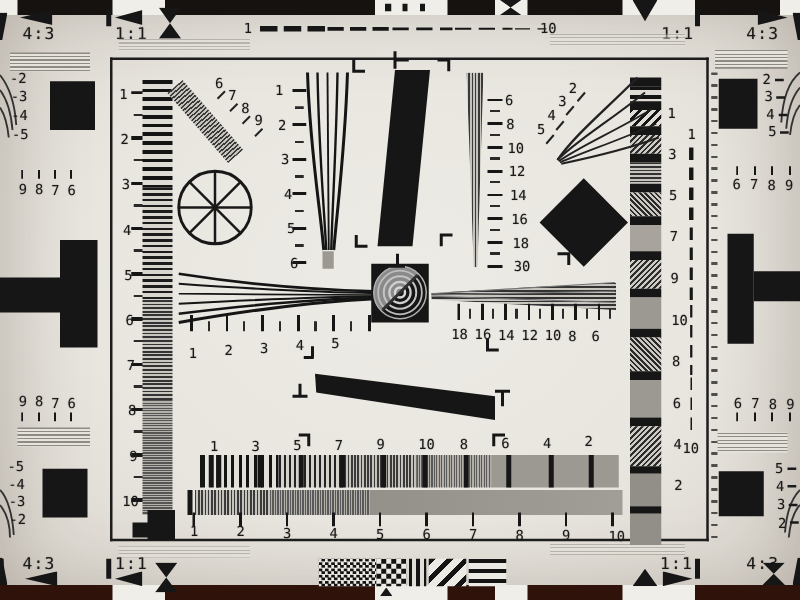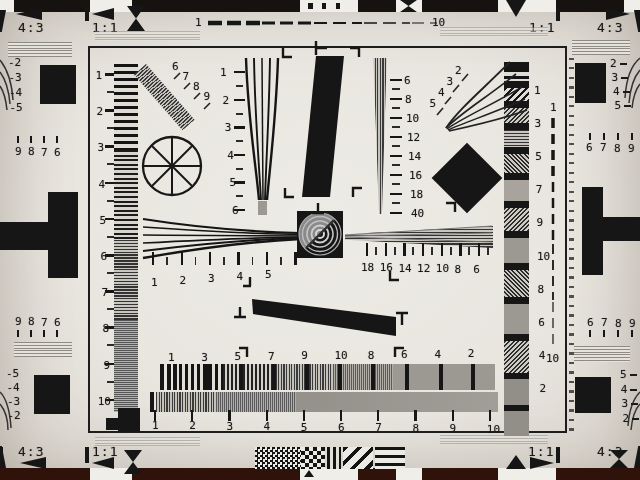--- a/index.html
+++ b/index.html
@@ -350,21 +350,21 @@
       <span style="left: 232px; top: 204px;">6</span>
     </div>
   <div data-each="scales.center_vertical_wedge_right">
       <span style="left: 404px; top: 74px;">6</span>
       <span style="left: 405px; top: 93px;">8</span>
       <span style="left: 406px; top: 112px;">10</span>
       <span style="left: 407px; top: 131px;">12</span>
       <span style="left: 408px; top: 150px;">14</span>
       <span style="left: 409px; top: 169px;">16</span>
       <span style="left: 410px; top: 188px;">18</span>
-      <span style="left: 411px; top: 207px;">40</span>
+      <span style="left: 411px; top: 207px;">30</span>
     </div>
   <div data-each="scales.upper_left_diagonal_fan">
       <span style="left: 172px; top: 60px;">6</span>
       <span style="left: 182.5px; top: 70px;">7</span>
       <span style="left: 193px; top: 80px;">8</span>
       <span style="left: 203.5px; top: 90px;">9</span>
     </div>
   <div data-each="scales.upper_right_fan">
       <span style="left: 455px; top: 64px;">2</span>
       <span style="left: 446.5px; top: 75px;">3</span>

